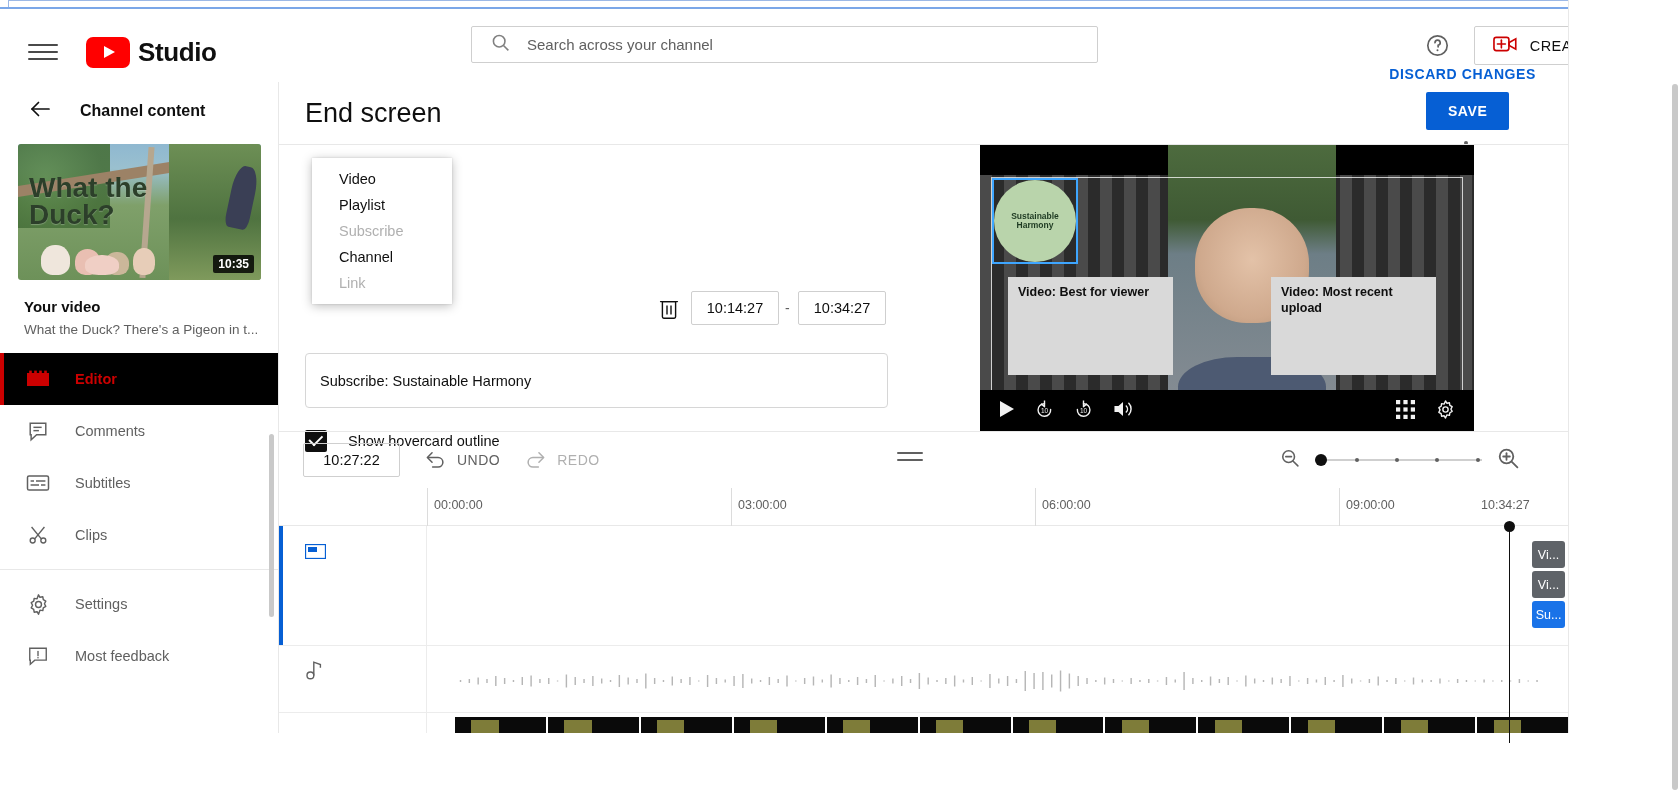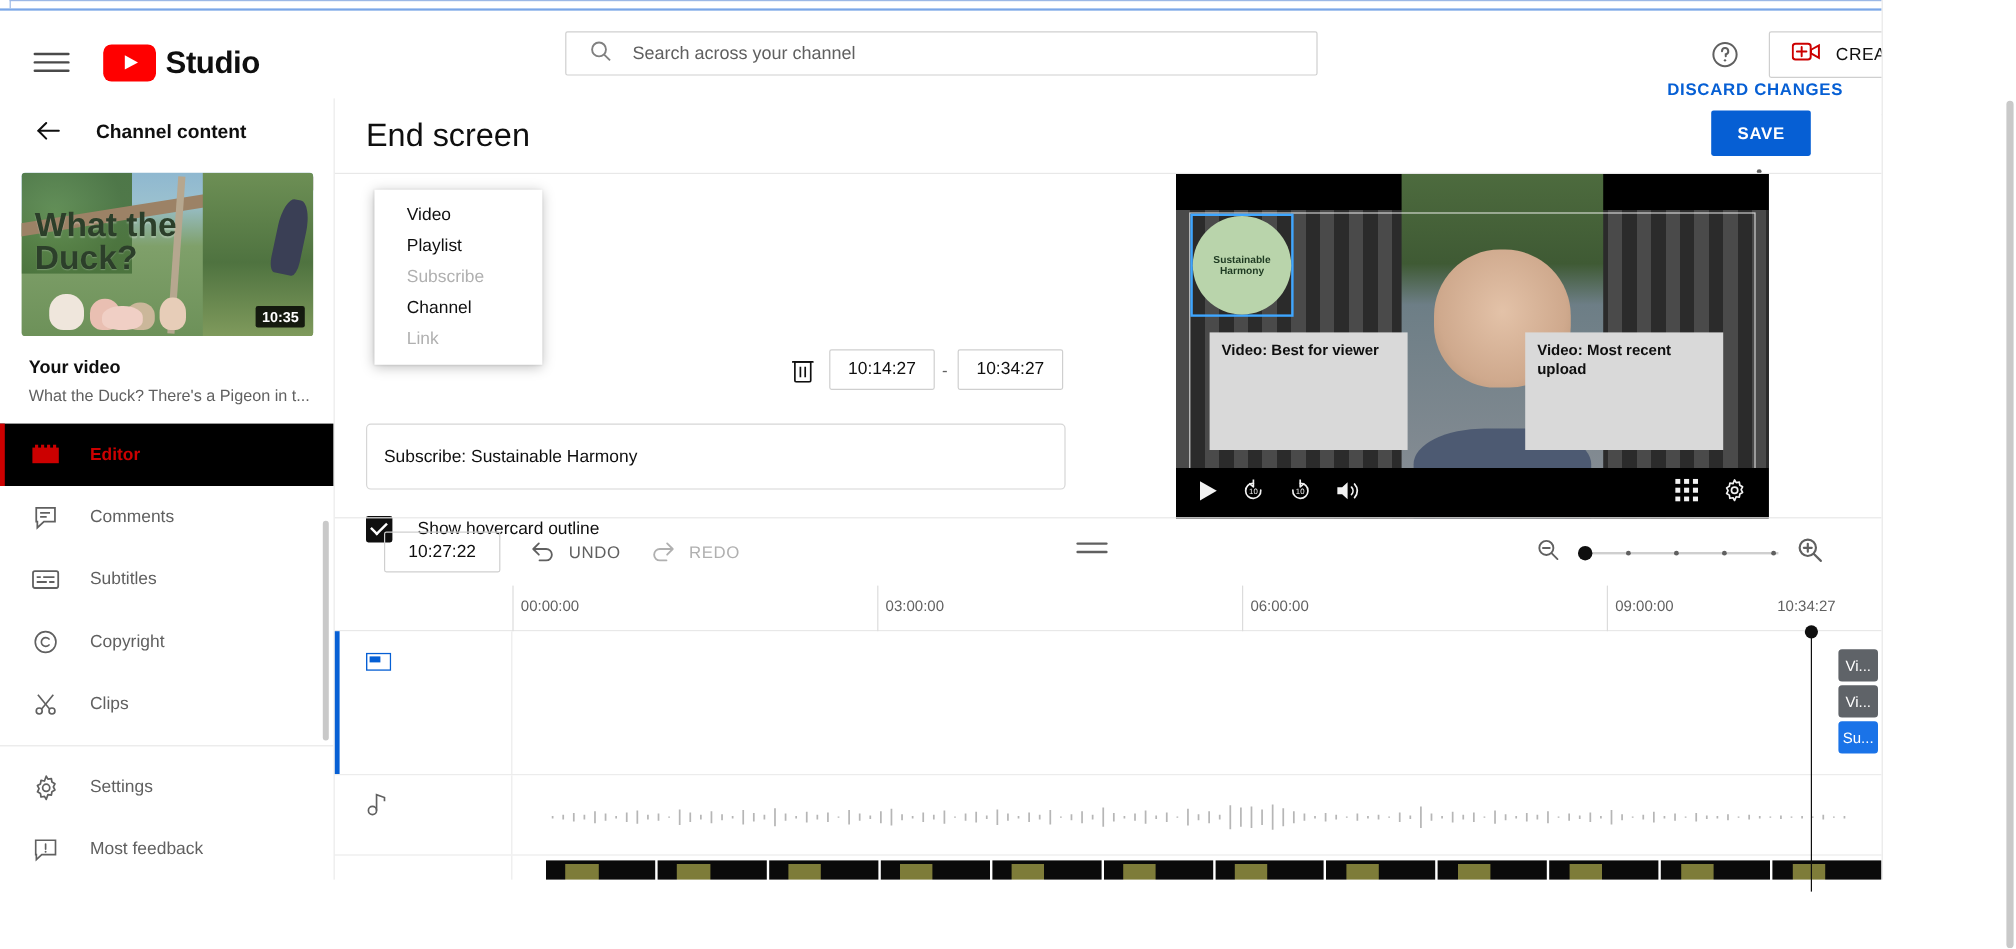--- a/index.html
+++ b/index.html
@@ -211,21 +211,21 @@
   #pv-card-2 { left: 291px; top: 132px; width: 165px; height: 98px; }
   #pv-controls { position: absolute; left: 0; bottom: 0; width: 100%; height: 42px;
     background: #000; display: flex; align-items: center; }
   #pv-controls .ctl { margin-left: 18px; cursor: pointer; opacity: .95; }
   #pv-controls .right { margin-left: auto; display: flex; align-items: center; gap: 20px; padding-right: 18px; }
 
   
   #timeline { position: absolute; left: 0; top: 349px; right: 0; bottom: 0;
     border-top: 1px solid #e8e8e8; }
   #tl-toolbar { height: 56px; display: flex; align-items: center; position: relative; }
-  #cur-time { margin-left: 41px; width: 97px; height: 34px; border: 1px solid #cfcfcf; border-radius: 2px;
+  #cur-time { margin-left: 24px; width: 97px; height: 34px; border: 1px solid #cfcfcf; border-radius: 2px;
     display: flex; align-items: center; justify-content: center; font-size: 14.5px; color: #0f0f0f; cursor: text; }
   .tl-btn { display: flex; align-items: center; gap: 10px; margin-left: 24px; cursor: pointer; }
   .tl-btn .lb { font-size: 14px; color: #606060; letter-spacing: .5px; }
   #drag-handle { position: absolute; left: 618px; top: 20px; width: 26px; cursor: grab; }
   #drag-handle i { display: block; height: 2px; background: #606060; margin-bottom: 5px; border-radius: 1px; }
   #zoomctl { position: absolute; right: 48px; top: 14px; display: flex; align-items: center; gap: 14px; }
   #zoom-track { position: relative; width: 167px; height: 4px; }
   #zoom-track .line { position: absolute; left: 0; right: 0; top: 1px; height: 2px; background: #cfcfcf; }
   #zoom-track .dot { position: absolute; top: 0; width: 4px; height: 4px; border-radius: 50%; background: #606060; }
   #zoom-track .knob { position: absolute; left: 0; top: -4px; width: 12px; height: 12px;
@@ -392,29 +392,20 @@
           <rect x="1.5" y="3" width="21" height="14" rx="1.6"></rect>
           <line x1="4.6" y1="8" x2="8" y2="8"></line>
             <line x1="10" y1="8" x2="19.4" y2="8"></line>
           <line x1="4.6" y1="12" x2="13" y2="12"></line>
             <line x1="15" y1="12" x2="19.4" y2="12"></line>
         </svg>
       </span>
       <span class="nm">Subtitles</span>
     </div>
 
-    <div class="nav-item">
-      <span class="nav-ico">
-        <svg width="22" height="22" viewBox="0 0 24 24" fill="none" stroke="#606060" stroke-width="1.5">
-          <circle cx="12" cy="12" r="9.4"></circle>
-          <path d="M15.1 9.3a4 4 0 1 0 0 5.4" stroke-linecap="round"></path>
-        </svg>
-      </span>
-      <span class="nm">Copyright</span>
-    </div>
 
     <div class="nav-item">
       <span class="nav-ico">
         <svg width="22" height="22" viewBox="0 0 24 24" fill="none" stroke="#606060" stroke-width="1.5">
           <circle cx="6.2" cy="18" r="2.7"></circle>
             <circle cx="17.8" cy="18" r="2.7"></circle>
           <line x1="8.4" y1="16.2" x2="19" y2="3.3"></line>
             <line x1="15.6" y1="16.2" x2="5" y2="3.3"></line>
         </svg>
       </span>

